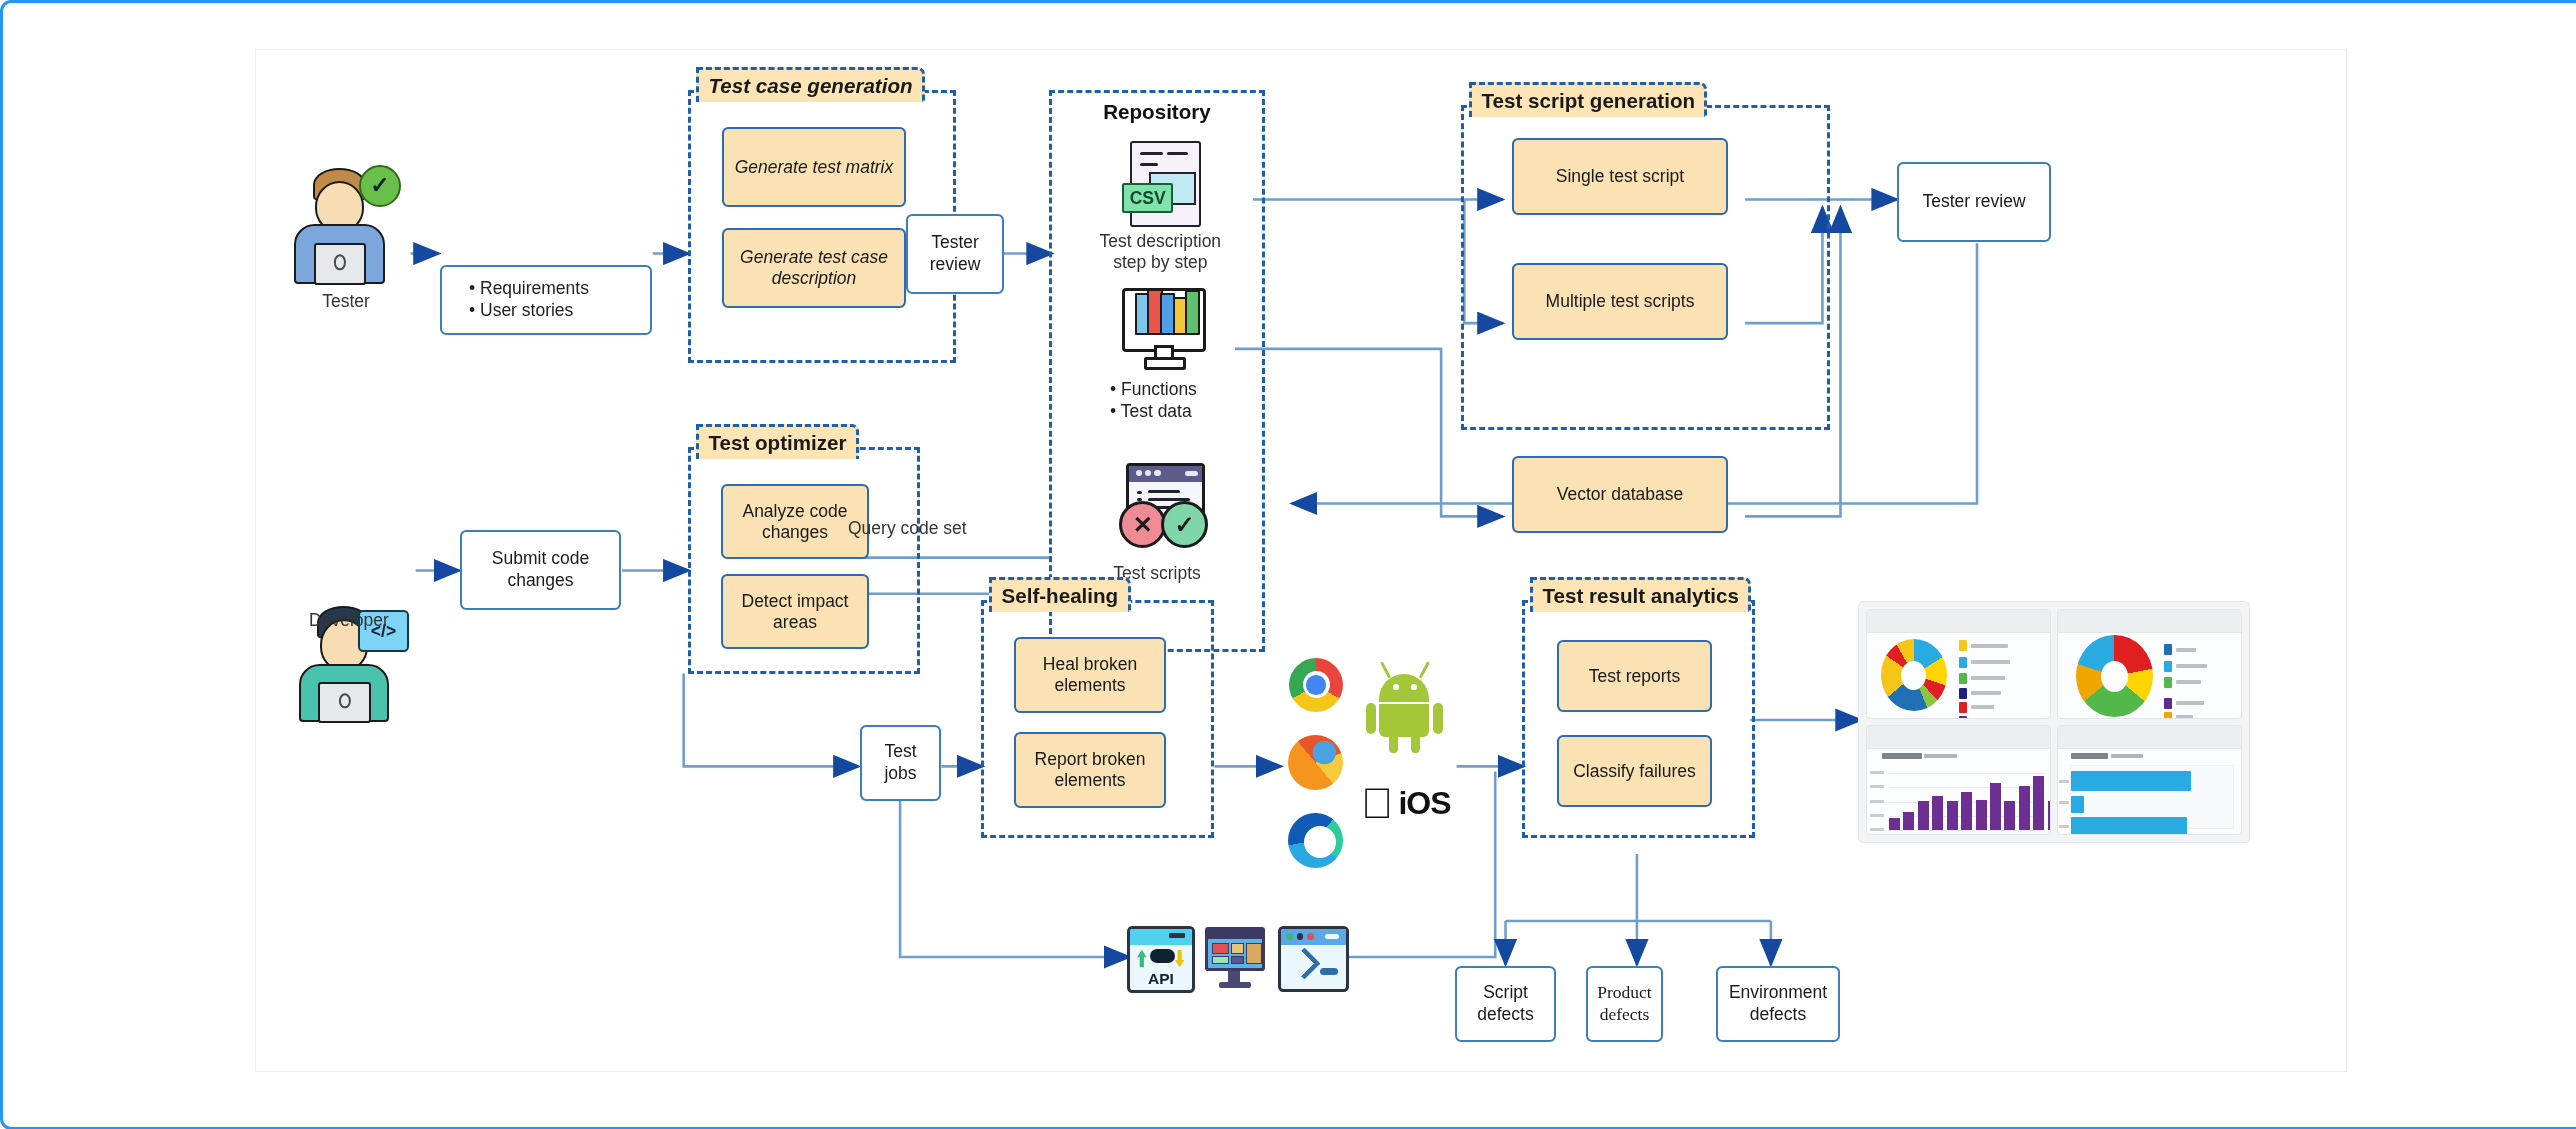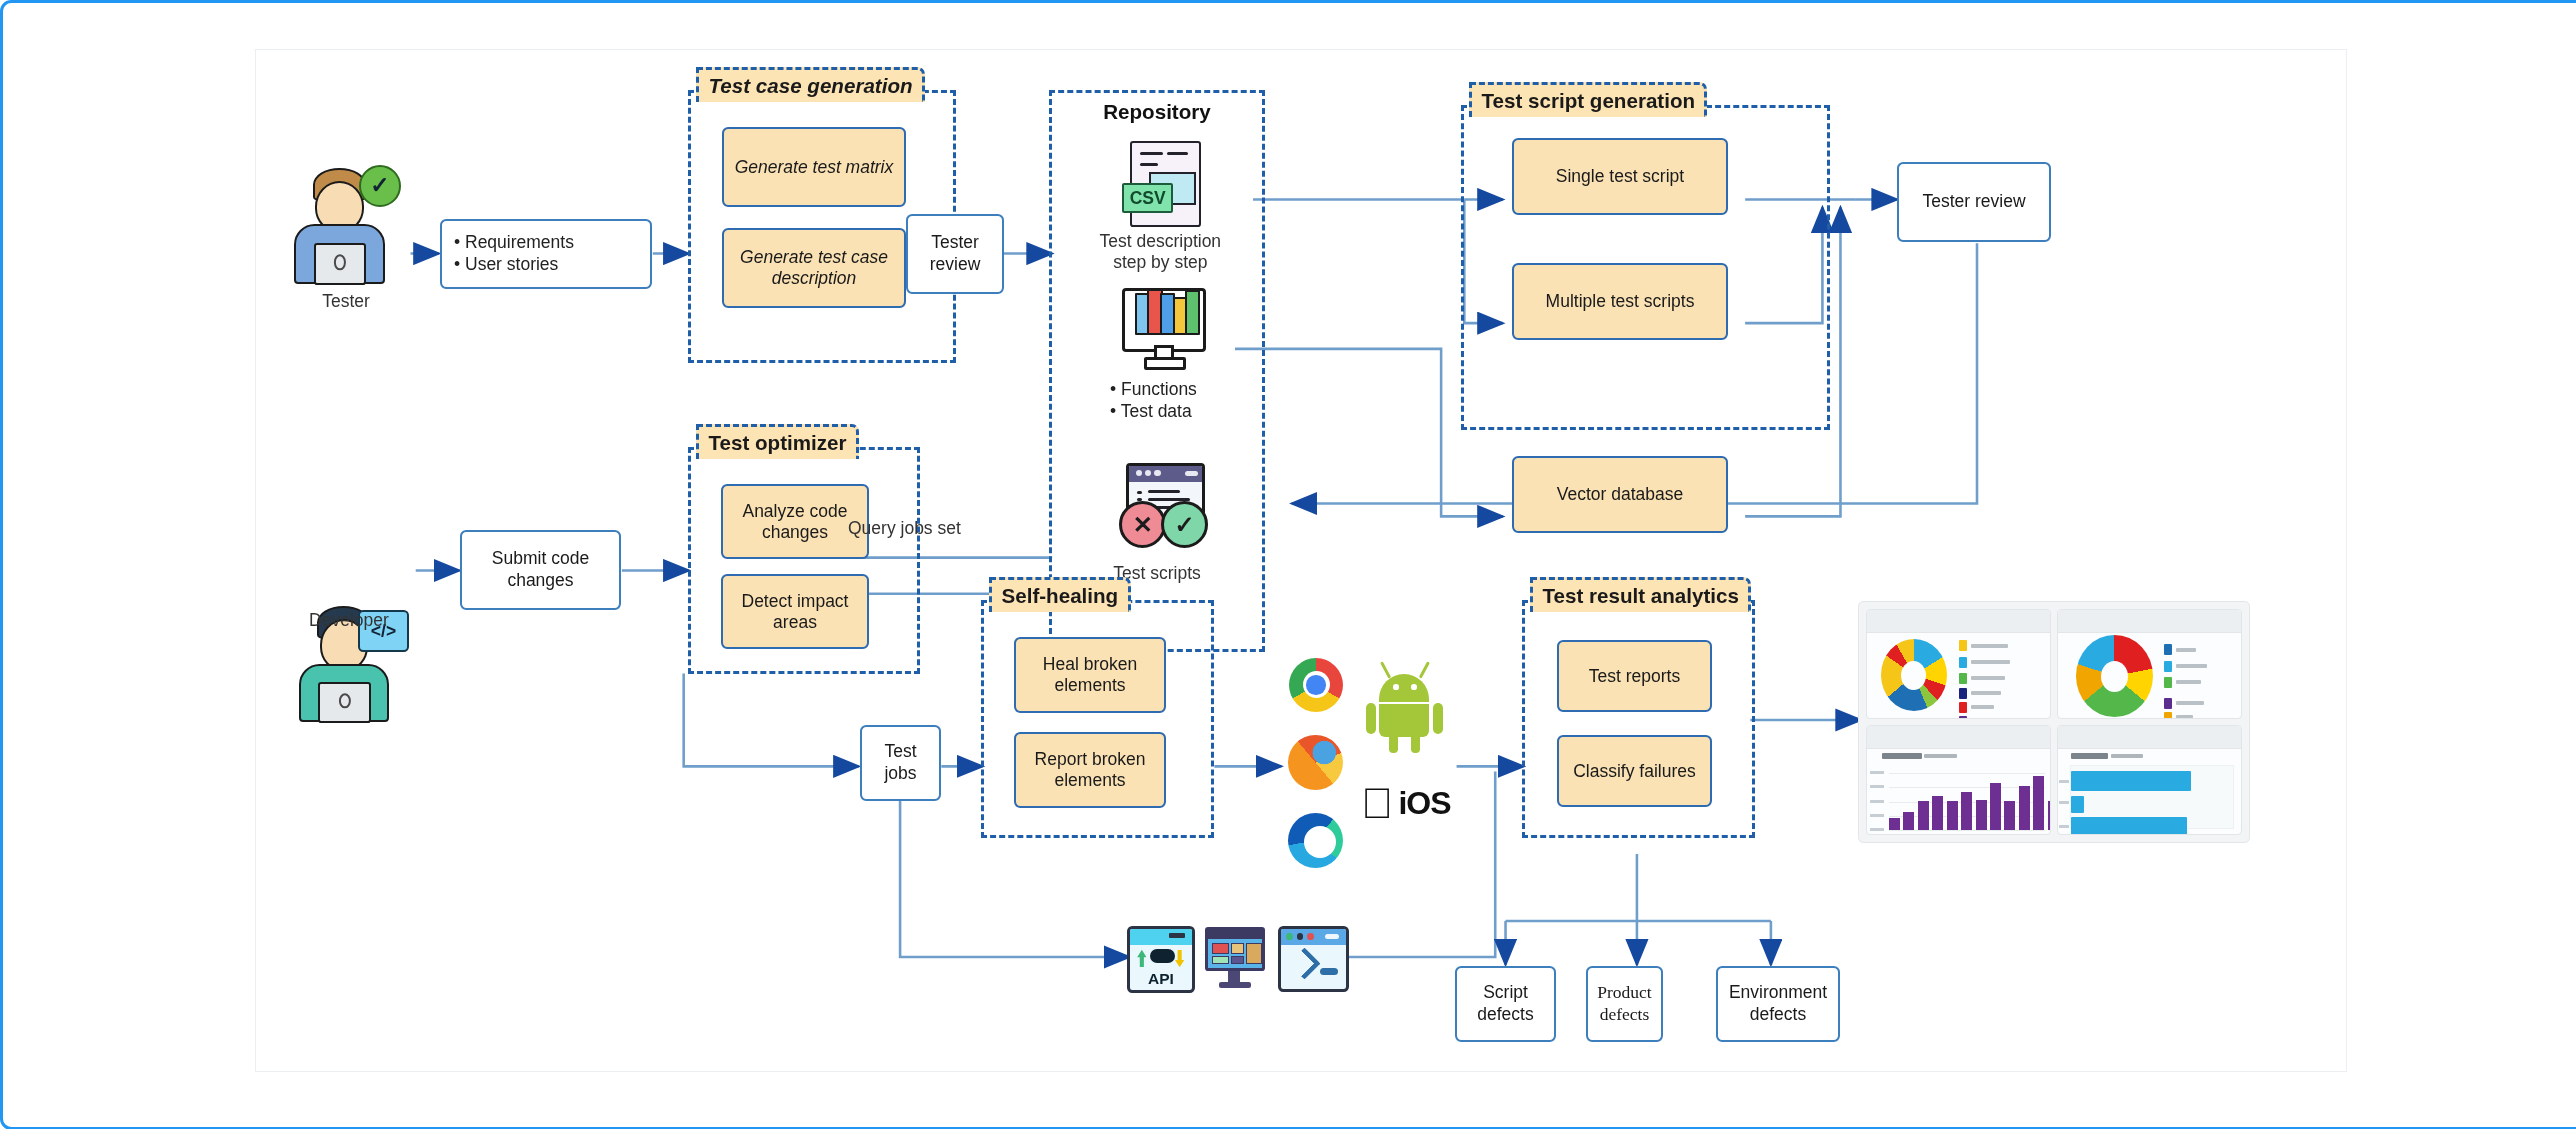--- a/index.html
+++ b/index.html
@@ -18,21 +18,21 @@
       font-size:20.6px;font-weight:bold;color:#1a1a1a;white-space:nowrap;}
 
   
   .ybox{background:#fae2b5;border:2.1px solid #2f6bb0;border-radius:6.2px;
         display:flex;align-items:center;justify-content:center;text-align:center;
         font-size:17.5px;color:#1a1a1a;line-height:1.2;padding:2.1px 4.1px;}
   
   .wbox{background:#ffffff;border:2.1px solid #3d7ebc;border-radius:6.2px;
         display:flex;align-items:center;justify-content:center;text-align:center;
         font-size:17.5px;color:#1a1a1a;line-height:1.25;padding:2.1px 4.1px;}
-  .wbox.left{justify-content:flex-start;text-align:left;padding-left:12px;}
+  .wbox.left{justify-content:flex-start;text-align:left;padding-left:27px;margin-top:46px;}
 
   
   .label{font-size:17.5px;color:#333;text-align:center;line-height:1.2;}
   .label.bold{font-weight:bold;font-size:20.6px;color:#111;}
   .bullets{font-size:17.5px;color:#222;line-height:1.25;text-align:left;}
 
   
   #wires{position:absolute;left:0;top:0;width:2092px;height:1023px;overflow:visible;}
 
   
@@ -288,21 +288,21 @@
     <div class="abs group" style="left:432px;top:397px;width:232px;height:227px;">
       <div class="group-title">Test optimizer</div>
       <div class="abs ybox" style="left:30px;top:34px;width:148px;height:75px;">
         <span>Analyze code changes</span>
       </div>
       <div class="abs ybox" style="left:30px;top:124px;width:148px;height:75px;">
         <span>Detect impact areas</span>
       </div>
     </div>
 
-    <div class="abs label" style="left:592px;top:468px;width:206px;text-align:left;">Query jobs set</div>
+    <div class="abs label" style="left:592px;top:468px;width:206px;text-align:left;">Query code set</div>
 
     <div class="abs wbox" style="left:604px;top:675px;width:81px;height:76px;">
       <span>Test jobs</span>
     </div>
 
     <div class="abs group" style="left:725px;top:550px;width:233px;height:238px;">
       <div class="group-title">Self-healing</div>
       <div class="abs ybox" style="left:30px;top:34px;width:152px;height:76px;">
         <span>Heal broken elements</span>
       </div>

